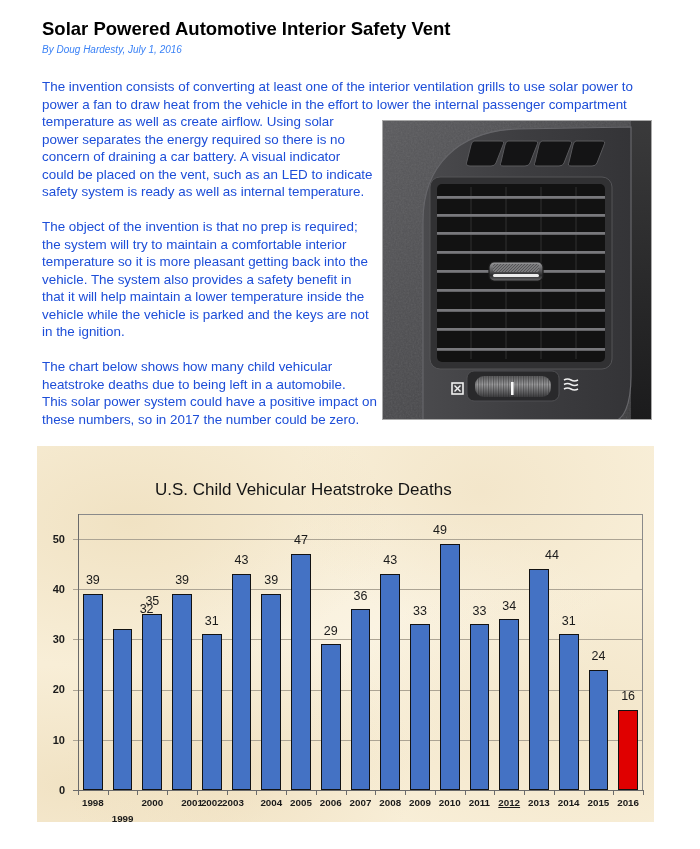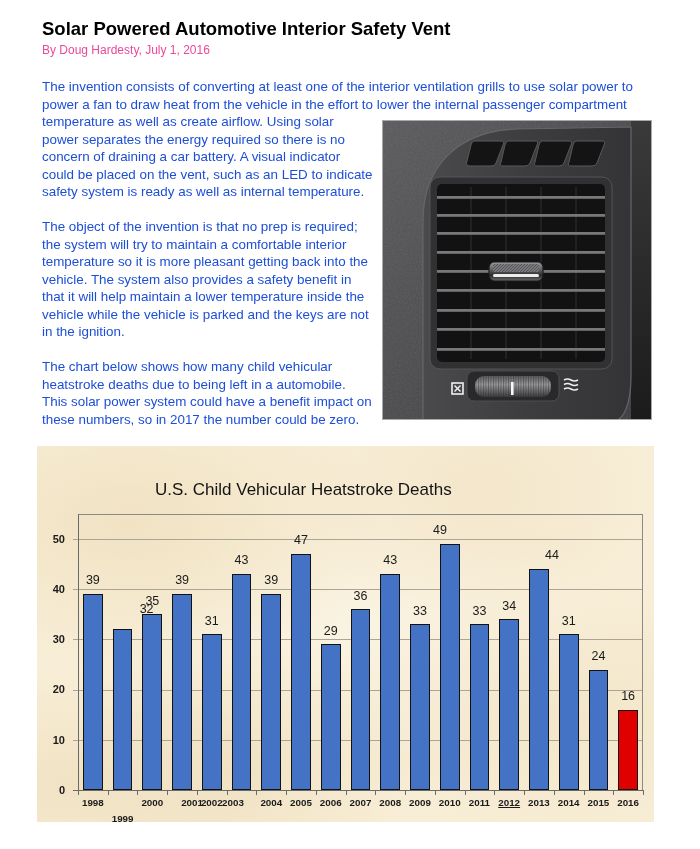--- a/index.html
+++ b/index.html
@@ -8,21 +8,21 @@
     background: #ffffff; color: #111111;
     font-family: "Liberation Sans", sans-serif;
   }
   .doc-title {
     position: absolute; left: 42px; top: 18px;
     font-size: 18.5px; line-height: 22px; font-weight: bold;
     white-space: nowrap; color: #000000;
   }
   .byline {
     position: absolute; left: 42px; top: 42px;
-    font-size: 12px; line-height: 16px; white-space: nowrap; color: #ec4899;
+    font-size: 10px; line-height: 16px; white-space: nowrap; color: #3b82f6; font-style: italic;
   }
   .body-text {
     position: absolute; left: 42px; top: 78px;
     font-size: 13.4px; line-height: 17.5px; color: #1d4ed8;
   }
   .para { margin: 0 0 17.5px 0; }
   .line { white-space: nowrap; height: 17.5px; }
 
   .vent-photo {
     position: absolute; left: 382px; top: 120px; width: 270px; height: 300px;
@@ -92,21 +92,21 @@
       <div class="line">the system will try to maintain a comfortable interior</div>
       <div class="line">temperature so it is more pleasant getting back into the</div>
       <div class="line">vehicle. The system also provides a safety benefit in</div>
       <div class="line">that it will help maintain a lower temperature inside the</div>
       <div class="line">vehicle while the vehicle is parked and the keys are not</div>
       <div class="line">in the ignition.</div>
     </div>
     <div class="para">
       <div class="line">The chart below shows how many child vehicular</div>
       <div class="line">heatstroke deaths due to being left in a automobile.</div>
-      <div class="line">This solar power system could have a benefit impact on</div>
+      <div class="line">This solar power system could have a positive impact on</div>
       <div class="line">these numbers, so in 2017 the number could be zero.</div>
     </div>
   </div>
 
   <div class="vent-photo">
     <svg width="270" height="300" viewBox="0 0 270 300" xmlns="http://www.w3.org/2000/svg">
       <defs>
         <linearGradient id="bgGrad" x1="0" y1="0" x2="1" y2="1">
           <stop offset="0" stop-color="#5a5a5d"></stop>
           <stop offset="0.6" stop-color="#47474a"></stop>

